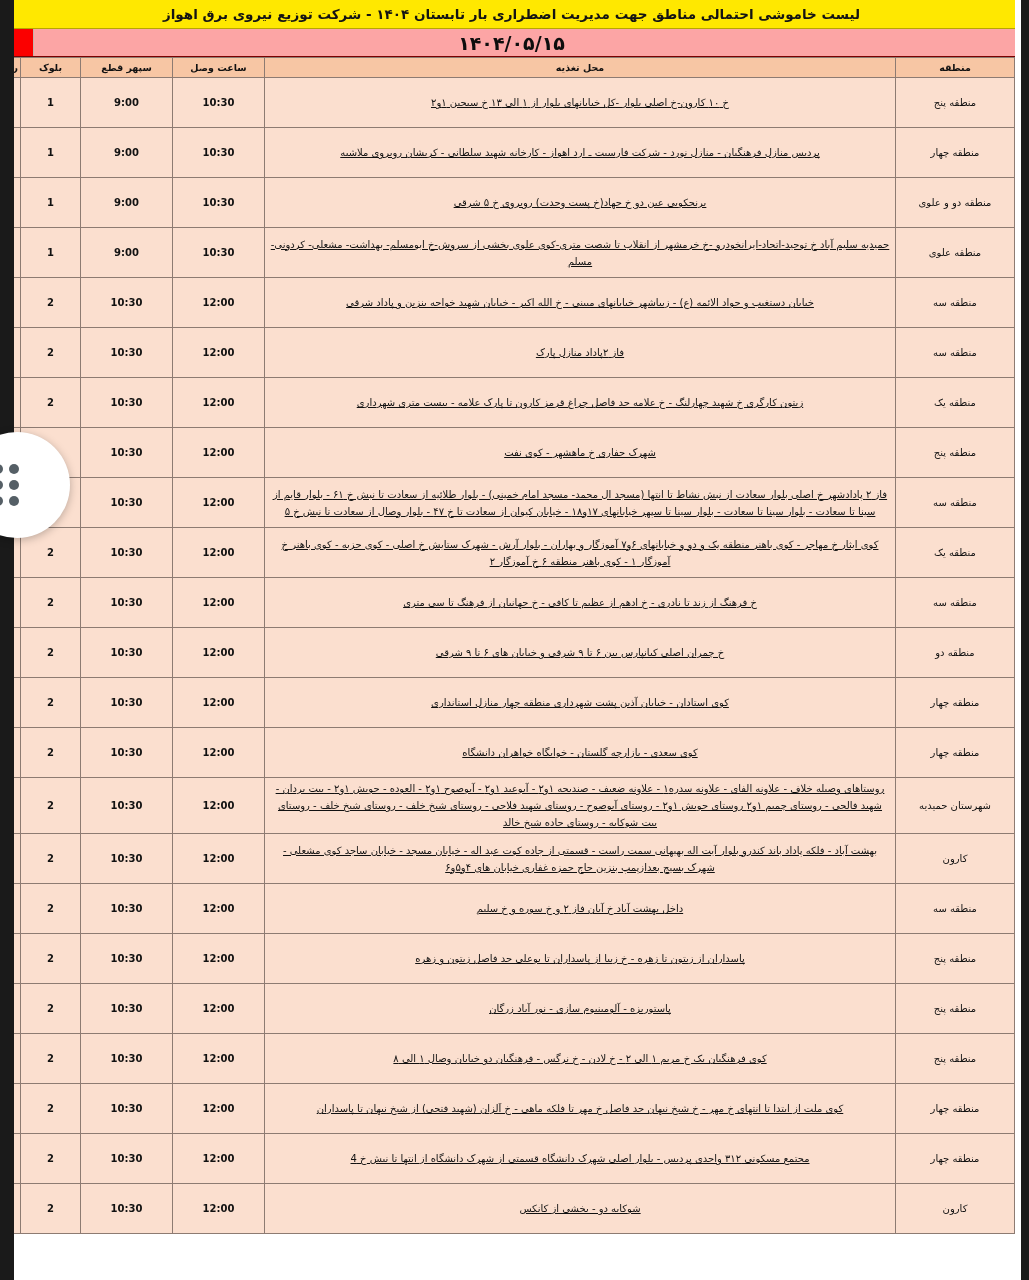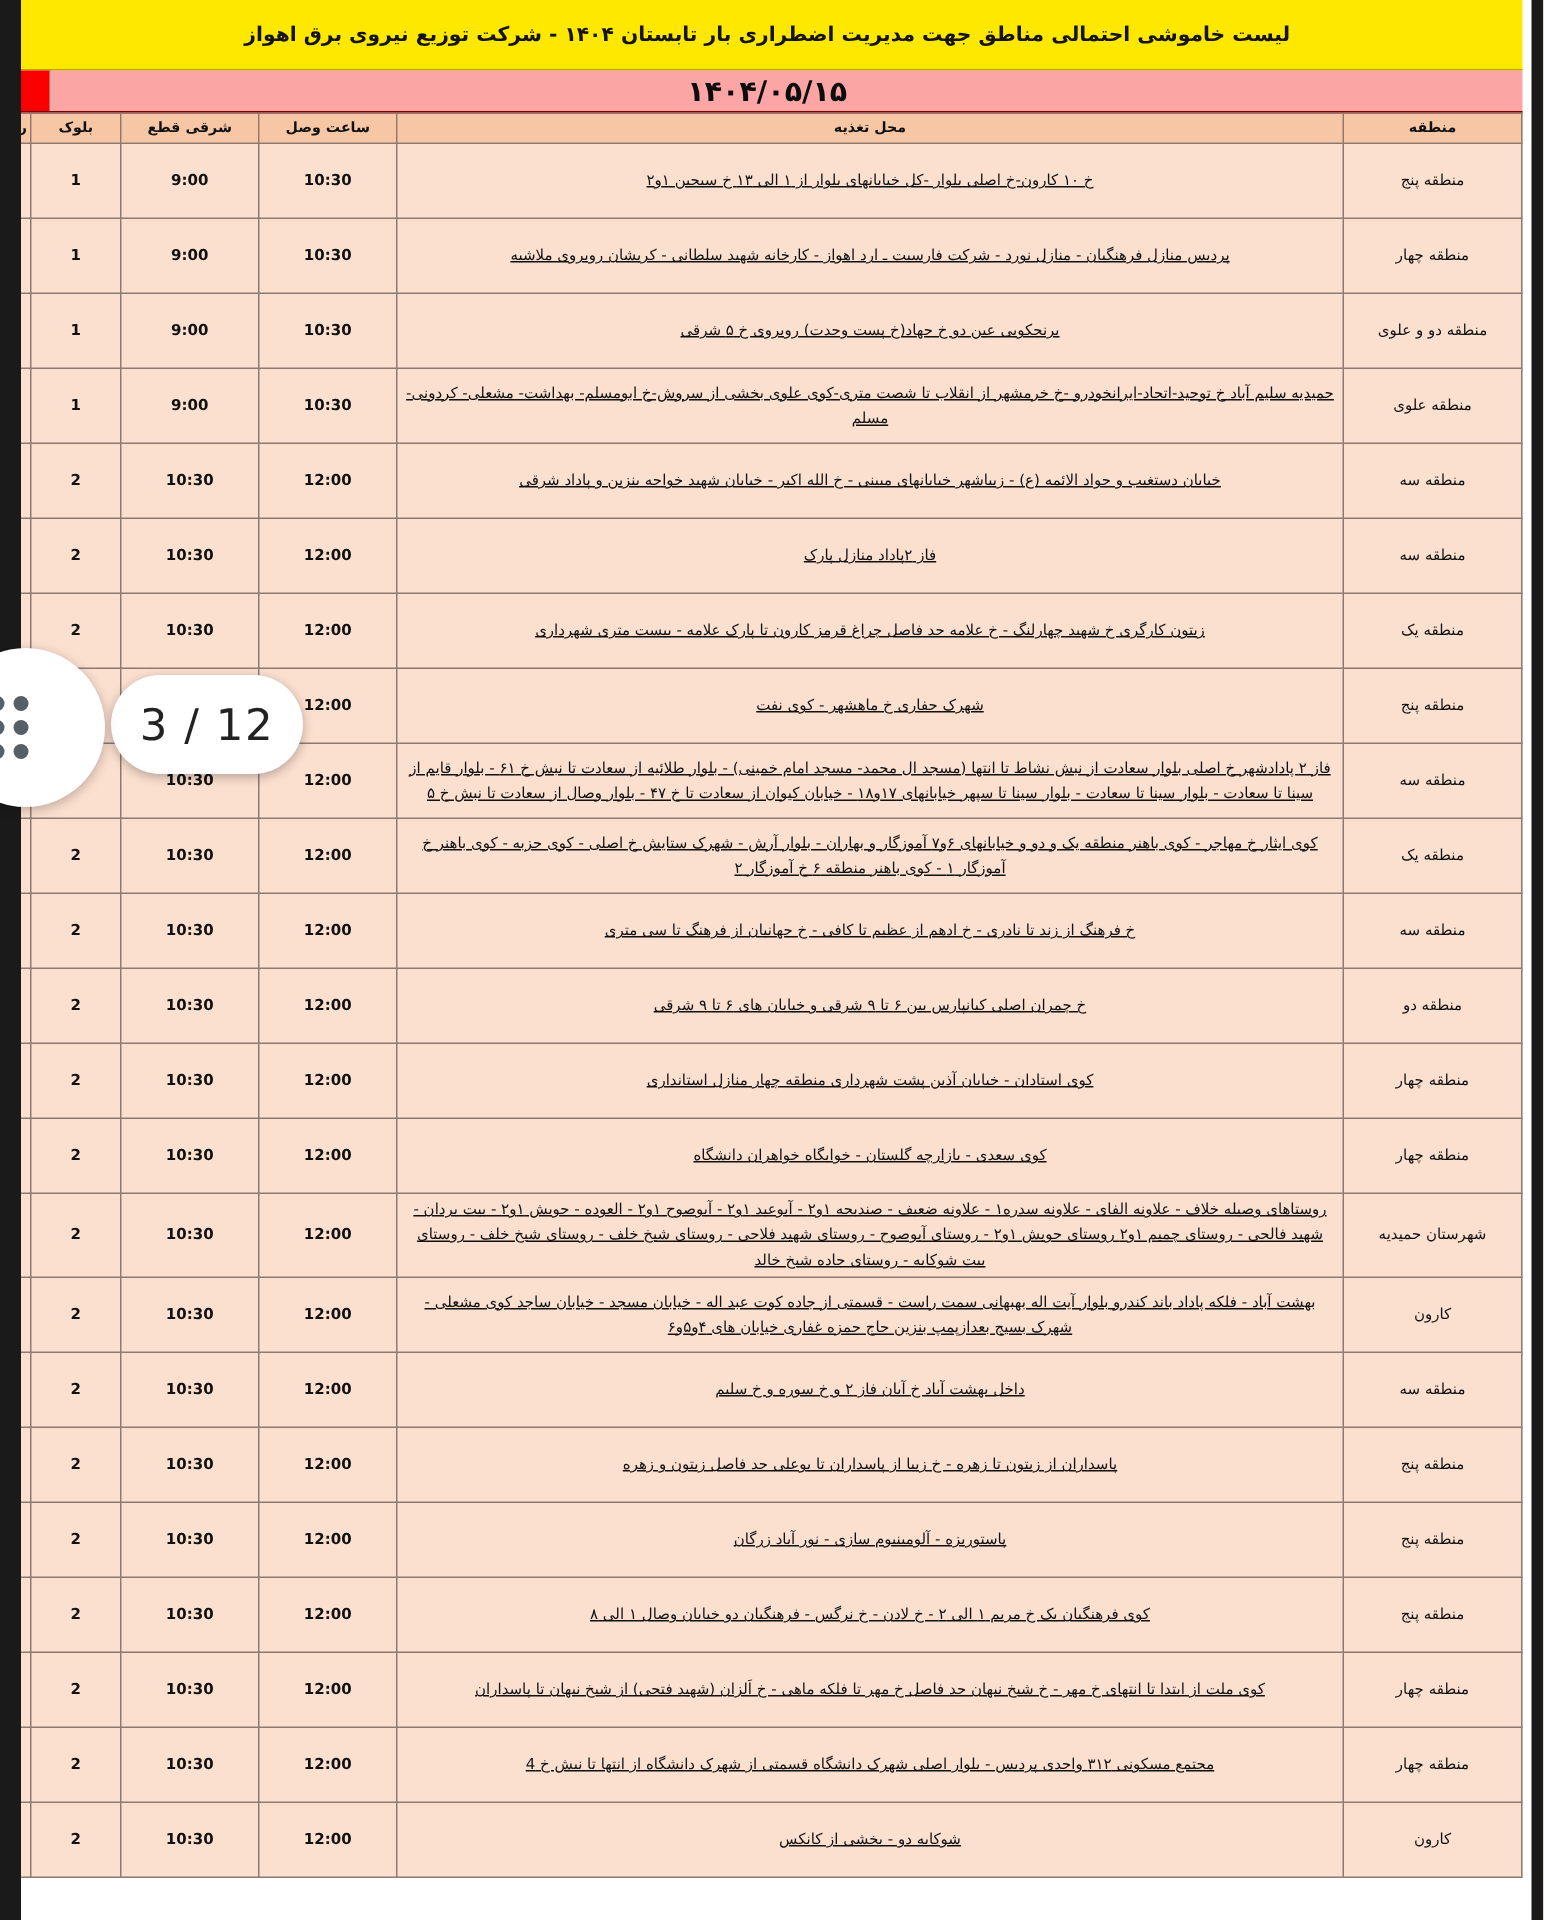--- a/index.html
+++ b/index.html
@@ -25,21 +25,21 @@
     background: #1a1a1a;
     z-index: 5;
   }
   .edge-left { left: 0; }
   .edge-right { right: 0; width: 8px; }
 
   
   .title-band {
     position: relative;
     margin: 0 14px 0 8px;
-    height: 47px;
+    height: 29px;
     background: #ffe800;
     display: flex;
     align-items: center;
     justify-content: center;
     border-bottom: 1px solid #b8a700;
   }
   .title-band .title-text {
     font-size: 13.5px;
     font-weight: bold;
     color: #141414;
@@ -213,21 +213,21 @@
         <col class="c-connect">
         <col class="c-cut">
         <col class="c-block">
         <col class="c-radif">
       </colgroup>
       <thead>
         <tr>
           <th>منطقه</th>
           <th>محل تغذیه</th>
           <th>ساعت وصل</th>
-          <th>شرقی قطع</th>
+          <th>سپهر قطع</th>
           <th>بلوک</th>
           <th>ردیف</th>
         </tr>
       </thead>
       <tbody id="table-body">
           <tr>
             <td class="region-cell">منطقه پنج</td>
             <td class="addr-cell">خ ۱۰ کارون-خ اصلی بلوار -کل خیابانهای بلوار از ۱ الی ۱۳ خ سبحین ۱و۲</td>
             <td class="time-cell">10:30</td>
             <td class="time-cell">9:00</td>
@@ -409,23 +409,20 @@
             <td class="time-cell">10:30</td>
             <td class="block-cell">2</td>
             <td class="radif-cell">۴۶</td>
           </tr>
         </tbody>
     </table>
   </div>
 
   <div class="bottom-pad"></div>
 
-  <div class="page-pill">
-    <span class="pill-text">3 / 12</span>
-  </div>
   <div class="grid-fab">
     <span class="dots">
       <i></i>
         <i></i>
         <i></i>
         <i></i>
         <i></i>
         <i></i>
     </span>
   </div>

